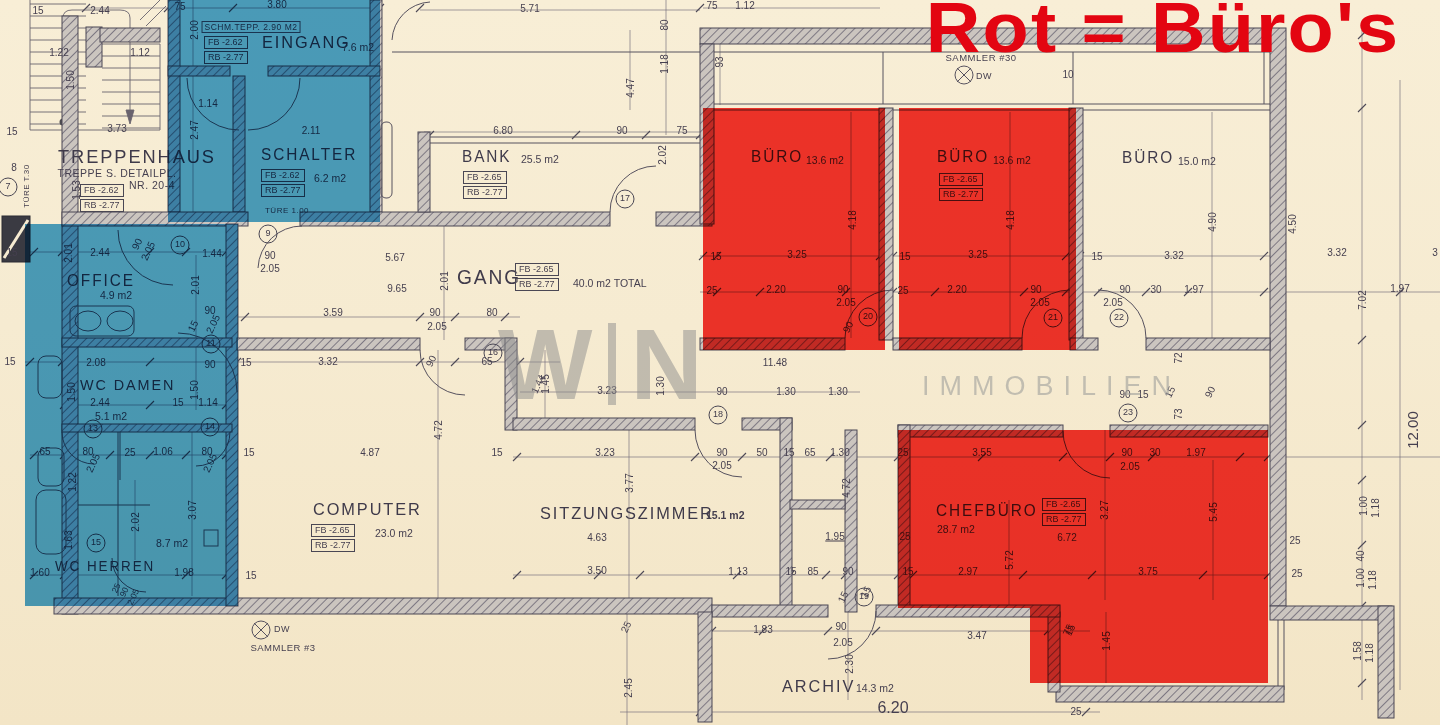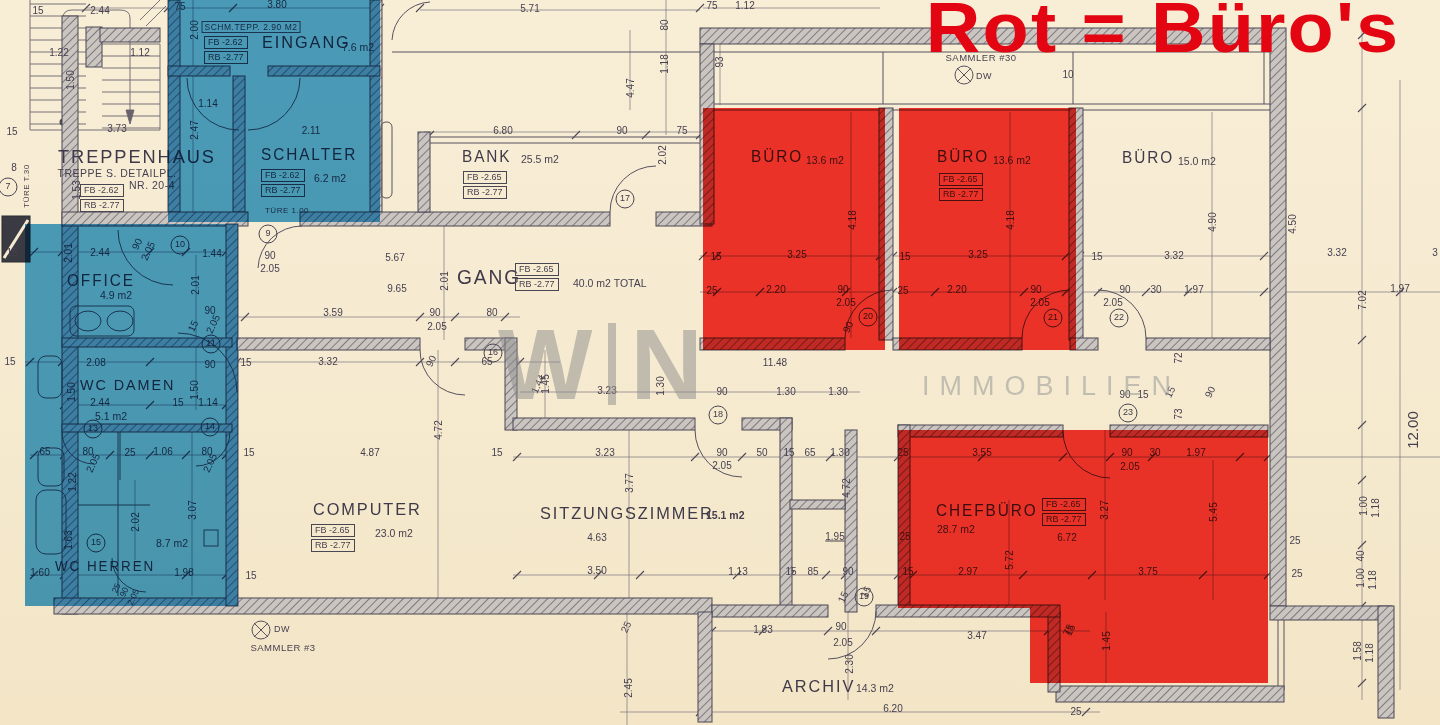--- a/index.html
+++ b/index.html
@@ -293,21 +293,21 @@
       <div class="dim" style="left: 184px; top: 572px; font-size: 10px; transform: translate(-50%, -50%) rotate(0deg);">1.98</div>
       <div class="dim" style="left: 116px; top: 588px; font-size: 8.5px; transform: translate(-50%, -50%) rotate(-65deg);">25</div>
       <div class="dim" style="left: 124px; top: 592px; font-size: 8.5px; transform: translate(-50%, -50%) rotate(-65deg);">90</div>
       <div class="dim" style="left: 133px; top: 597px; font-size: 8.5px; transform: translate(-50%, -50%) rotate(-65deg);">2.05</div>
       <div class="dim" style="left: 763px; top: 629px; font-size: 10px; transform: translate(-50%, -50%) rotate(0deg);">1.83</div>
       <div class="dim" style="left: 841px; top: 626px; font-size: 10px; transform: translate(-50%, -50%) rotate(0deg);">90</div>
       <div class="dim" style="left: 843px; top: 642px; font-size: 10px; transform: translate(-50%, -50%) rotate(0deg);">2.05</div>
       <div class="dim" style="left: 849px; top: 664px; font-size: 10px; transform: translate(-50%, -50%) rotate(-90deg);">2.30</div>
       <div class="dim" style="left: 977px; top: 628px; font-size: 10px; transform: translate(-50%, -50%) rotate(0deg); margin-top: 7px;">3.47</div>
       <div class="dim" style="left: 1070px; top: 630px; font-size: 10px; transform: translate(-50%, -50%) rotate(-65deg);">15</div>
-      <div class="dim" style="left: 893px; top: 708px; font-size: 10px; transform: translate(-50%, -50%) rotate(0deg); text-align: right;">6.20</div>
+      <div class="dim" style="left: 893px; top: 708px; font-size: 16px; transform: translate(-50%, -50%) rotate(0deg); text-align: right;">6.20</div>
       <div class="dim" style="left: 626px; top: 627px; font-size: 10px; transform: translate(-50%, -50%) rotate(-65deg);">25</div>
       <div class="dim" style="left: 628px; top: 688px; font-size: 10px; transform: translate(-50%, -50%) rotate(-90deg);">2.45</div>
       <div class="dim" style="left: 843px; top: 597px; font-size: 10px; transform: translate(-50%, -50%) rotate(-65deg);">15</div>
       <div class="dim" style="left: 982px; top: 452px; font-size: 10px; transform: translate(-50%, -50%) rotate(0deg);">3.55</div>
       <div class="dim" style="left: 1127px; top: 452px; font-size: 10px; transform: translate(-50%, -50%) rotate(0deg);">90</div>
       <div class="dim" style="left: 1130px; top: 466px; font-size: 10px; transform: translate(-50%, -50%) rotate(0deg);">2.05</div>
       <div class="dim" style="left: 1155px; top: 452px; font-size: 10px; transform: translate(-50%, -50%) rotate(0deg);">30</div>
       <div class="dim" style="left: 1196px; top: 452px; font-size: 10px; transform: translate(-50%, -50%) rotate(0deg);">1.97</div>
       <div class="dim" style="left: 903px; top: 452px; font-size: 10px; transform: translate(-50%, -50%) rotate(0deg);">25</div>
       <div class="dim" style="left: 1213px; top: 512px; font-size: 10px; transform: translate(-50%, -50%) rotate(-90deg);">5.45</div>

